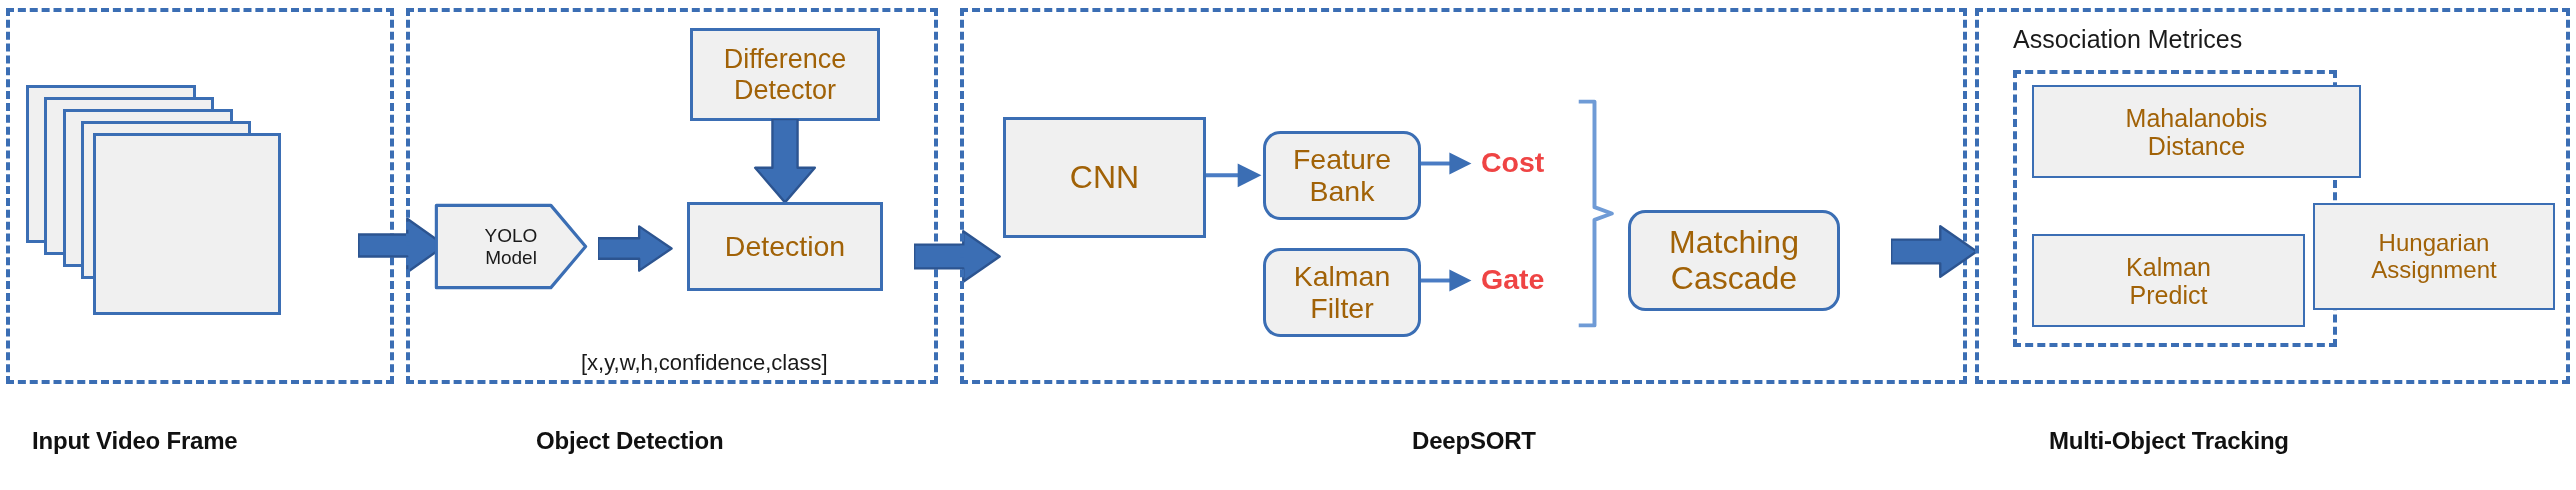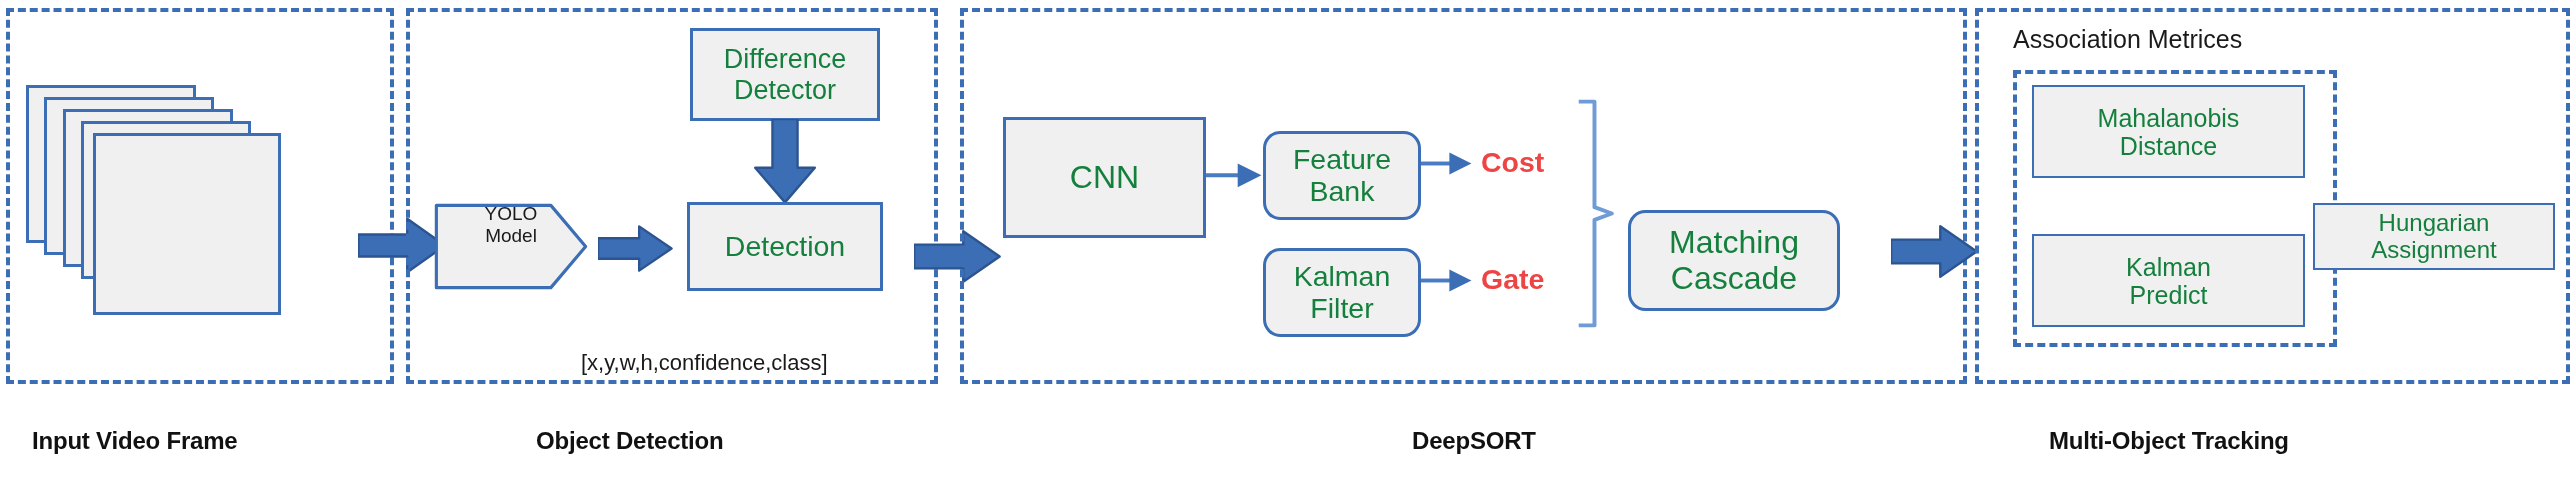--- a/index.html
+++ b/index.html
@@ -45,41 +45,42 @@
   
   .node {
     position: absolute;
     box-sizing: border-box;
     background: #F0F0F0;
     border: 3.2px solid #3B6EB4;
     display: flex;
     align-items: center;
     justify-content: center;
     text-align: center;
-    color: #15803d;
+    color: #a16207;
     line-height: 1.12;
     font-family: "Liberation Sans", sans-serif;
   }
   .node.rounded { border-radius: 17.4px; margin-top: 12px; }
   .node.thin    { border-width: 2.4px; }
   .node .lbl { display: block; white-space: pre-line; }
 
   
   .frame-sheet {
     position: absolute;
     box-sizing: border-box;
     background: #F0F0F0;
     border: 3.2px solid #3B6EB4;
   }
 
   
   .pentagon {
     position: absolute;
     box-sizing: border-box;
     display: flex;
+    align-items: center;
     justify-content: center;
   }
   .pentagon svg { position: absolute; inset: 0; }
   .pentagon .lbl {
     position: relative;
     z-index: 2;
     text-align: center;
     white-space: pre-line;
     color: #1A1A1A;
     line-height: 1.15;
@@ -223,31 +224,31 @@
   </div>
 
   <div class="stage-caption" style="left:1412px; top:427px;">DeepSORT</div>
 
   <div class="panel" style="left:1975px; top:8px; width:595px; height:376px;"></div>
 
   <div class="free-text" style="left:2013px; top:25px; font-size:25px;">Association Metrices</div>
 
   <div class="panel-inner" style="left:2013px; top:70px; width:324px; height:277px;"></div>
 
-  <div class="node thin" style="left:2032px; top:85px; width:273px; height:93px; font-size:25px;">
+  <div class="node thin" style="left:2032px; top:85px; width:329px; height:93px; font-size:25px;">
     <span class="lbl">Mahalanobis
 Distance</span>
   </div>
 
   <div class="node thin" style="left:2032px; top:234px; width:273px; height:93px; font-size:25px;">
     <span class="lbl">Kalman
 Predict</span>
   </div>
 
-  <div class="node thin" style="left:2313px; top:203px; width:242px; height:67px; font-size:24px;">
+  <div class="node thin" style="left:2313px; top:203px; width:242px; height:107px; font-size:24px;">
     <span class="lbl">Hungarian
 Assignment</span>
   </div>
 
   <div class="stage-caption" style="left:2049px; top:427px;">Multi-Object Tracking</div>
 
 </div>
 
 
 </body></html>

